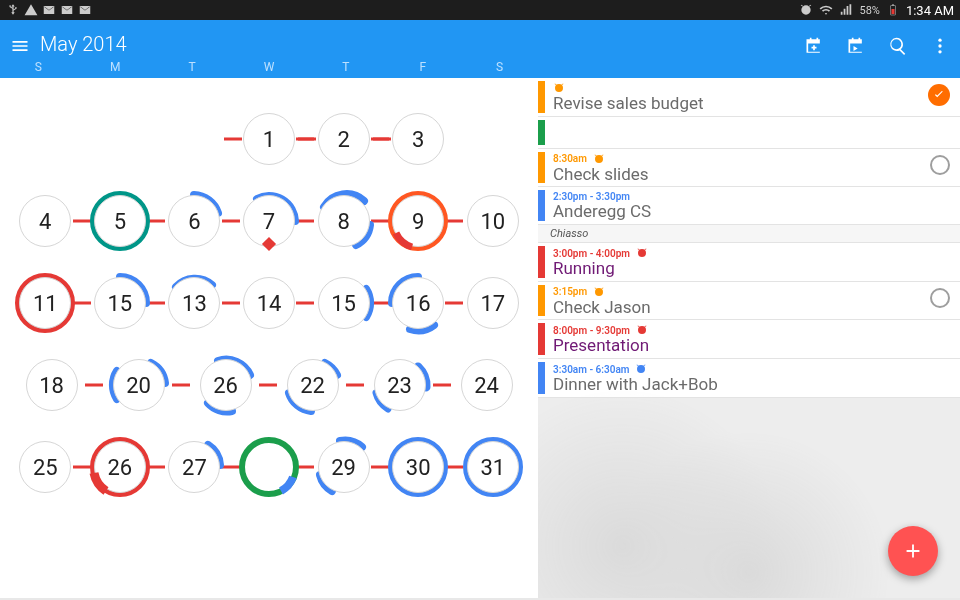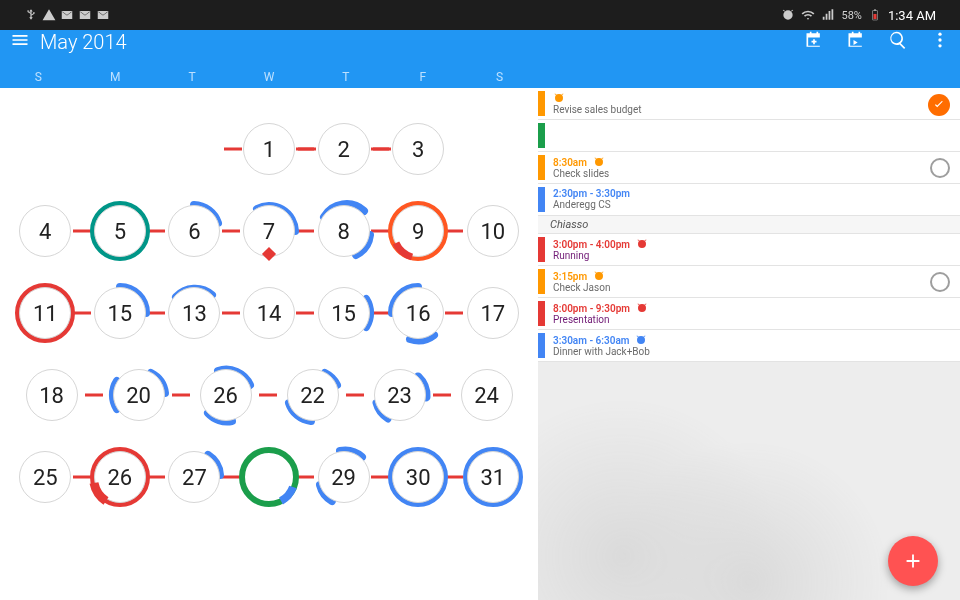--- a/index.html
+++ b/index.html
@@ -1,26 +1,26 @@
 <!DOCTYPE html>
 <html><head>
 <meta charset="utf-8">
 <style>
   * { box-sizing: border-box; margin: 0; padding: 0; }
   html, body { width: 960px; height: 600px; font-family: Roboto, "Helvetica Neue", Arial, sans-serif; overflow: hidden; background:#e8e8e8;}
   
   
-  .status-bar { height: 30px; background:#1d1d1d; color:#d0d0d0; display:flex; align-items:center; font-size:12px; padding:0 24px;}
+  .status-bar { height: 20px; background:#1d1d1d; color:#d0d0d0; display:flex; align-items:center; font-size:12px; padding:0 6px;}
   .status-left { display:flex; gap:4px; align-items:center;}
   .status-right{ margin-left:auto; display:flex; gap:6px; align-items:center;}
   .sb-icon { width:14px; height:14px; display:inline-flex; align-items:center; justify-content:center;}
   svg { display:block; }
 
   
-  .app-bar { height:36px; background:#2196F3; color:#fff; display:flex; align-items:flex-start; padding:0 10px;}
+  .app-bar { height:36px; background:#2196F3; color:#fff; display:flex; align-items:flex-end; padding:0 10px;}
   .hamburger { width:20px; height:20px; margin-right:10px; cursor:pointer;}
   .app-title { font-size:20px; font-weight:300;}
   .app-actions{ margin-left:auto; display:flex; gap:22px; align-items:center;}
   .act-icon { width:20px; height:20px; cursor:pointer; fill:#fff;}
 
   
   .body { display:flex; height:calc(600px - 22px - 36px);}
   .left-pane { width:538px; background:#fff; position:relative;}
   .right-pane{ flex:1; background:#ededed; position:relative; display:flex; flex-direction:column;}
 
@@ -49,21 +49,21 @@
   .dash-red.left{ left:-8px;} .dash-red.right{ right:-8px;}
   .notch-red { position:absolute; width:10px; height:10px; background:#E53935; bottom:-2px; left:50%; transform:translateX(-50%) rotate(45deg); z-index:3;}
 
   
   .right-header{ height:22px; background:#2196F3;}
   .agenda{ background:#fff; }
   .ev { display:flex; align-items:flex-start; border-bottom:1px solid #e3e3e3; position:relative; min-height:32px; padding:3px 44px 3px 0;}
   .ev .stripe{width:7px; align-self:stretch; flex-shrink:0; margin-right:8px;}
   .ev .content{ display:flex; flex-direction:column; line-height:1.1; padding-top:1px;}
   .ev .time{ font-size:10px; font-weight:600; display:flex; align-items:center; gap:6px;}
-  .ev .title{ font-size:10px; color:#6b6b6b;}
+  .ev .title{ font-size:17px; color:#6b6b6b;}
   .ev .title.red{ color:#701a75;}
   .alarm-ic{ width:12px;height:12px;}
   .check{ position:absolute; right:10px; top:6px; width:22px; height:22px; border-radius:50%; background:#FF6D00; display:flex;align-items:center;justify-content:center;}
   .circle-empty{ position:absolute; right:10px; top:6px; width:20px; height:20px; border-radius:50%; border:2px solid #9e9e9e;}
   .group-label{ font-size:11px; font-style:italic; color:#555; padding:2px 0 2px 12px; background:#f6f6f6; border-bottom:1px solid #e3e3e3;}
 
   .fab{ position:absolute; right:22px; bottom:22px; width:50px;height:50px;border-radius:50%; background:#FF5252; box-shadow:0 3px 8px rgba(0,0,0,.35); display:flex;align-items:center;justify-content:center; cursor:pointer;}
   .fab svg{ fill:#fff;}
 
   

